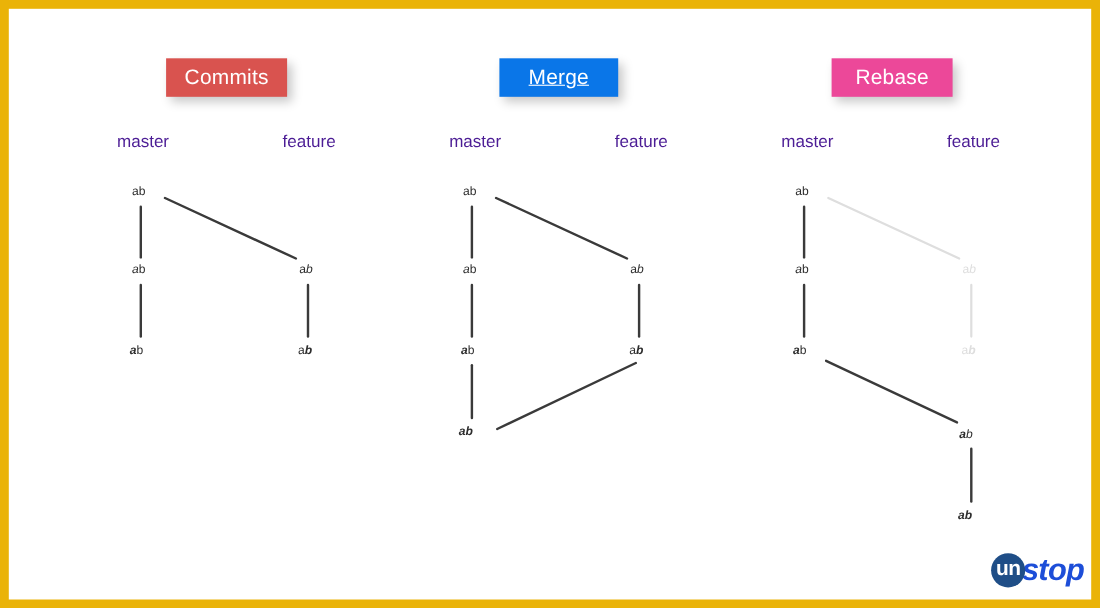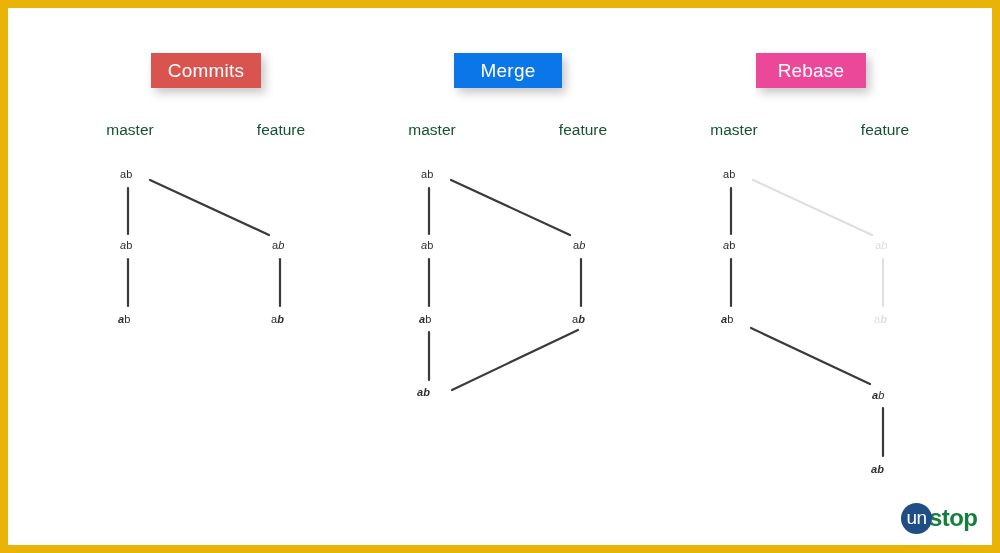--- a/index.html
+++ b/index.html
@@ -42,21 +42,21 @@
     white-space: nowrap;
   }
   .pill.commits { background: #d9534f; }
   .pill.merge   { background: #0a76e8; }
   .pill.rebase  { background: #ec4899; }
 
   
   .branch-label {
     position: absolute;
     font-size: 15.5px;
-    color: #14532d;
+    color: #4c1d95;
     white-space: nowrap;
     text-align: center;
   }
 
   
   .node {
     position: absolute;
     font-size: 11px;
     color: #2d2d2d;
     white-space: nowrap;
@@ -90,33 +90,34 @@
     border-radius: 50%;
     background: #1f4e87;
     display: flex;
     align-items: center;
     justify-content: center;
     z-index: 2;
   }
   .logo-mark span {
     color: #ffffff;
     font-size: 19px;
-    font-weight: normal;
+    font-weight: bold;
     letter-spacing: -0.5px;
     line-height: 1;
     padding-bottom: 2px;
   }
   .logo-word {
-    color: #15803d;
-    font-size: 24px;
+    color: #1d4ed8;
+    font-size: 28px;
     font-weight: bold;
     letter-spacing: -0.6px;
     line-height: 1;
     margin-left: -3px;
     padding-bottom: 2px;
+    font-style: italic;
   }
 </style>
 </head>
 <body>
 
 <div id="canvas">
   <div class="stage">
 
     <svg class="edges" id="edge-layer" viewBox="0 0 982 535" xmlns="http://www.w3.org/2000/svg">
         <line x1="120" y1="180" x2="120" y2="226" stroke="#3a3a3a" stroke-width="2.2" stroke-linecap="round"></line>
@@ -139,21 +140,21 @@
 
     <div id="overlay">
         <div class="pill commits" style="left: 143px; top: 45px; width: 110px;">Commits</div>
         <div class="branch-label" style="left: 90px; top: 113px; width: 64px;">master</div>
         <div class="branch-label" style="left: 241px; top: 113px; width: 64px;">feature</div>
         <div class="node" style="left: 112px; top: 161px;"><span class="p">a</span><span class="p">b</span></div>
         <div class="node" style="left: 112px; top: 232px;"><span class="i">a</span><span class="p">b</span></div>
         <div class="node" style="left: 110px; top: 306px;"><span class="b">a</span><span class="p">b</span></div>
         <div class="node" style="left: 264px; top: 232px;"><span class="p">a</span><span class="i">b</span></div>
         <div class="node" style="left: 263px; top: 306px;"><span class="p">a</span><span class="b">b</span></div>
-        <div class="pill merge" style="left: 446px; top: 45px; width: 108px;">Merge</div>
+        <div class="pill merge" style="left: 446px; top: 45px; width: 108px; text-decoration: underline;">Merge</div>
         <div class="branch-label" style="left: 392px; top: 113px; width: 64px;">master</div>
         <div class="branch-label" style="left: 543px; top: 113px; width: 64px;">feature</div>
         <div class="node" style="left: 413px; top: 161px;"><span class="p">a</span><span class="p">b</span></div>
         <div class="node" style="left: 413px; top: 232px;"><span class="i">a</span><span class="p">b</span></div>
         <div class="node" style="left: 411px; top: 306px;"><span class="b">a</span><span class="p">b</span></div>
         <div class="node" style="left: 409px; top: 379px;"><span class="b">a</span><span class="b">b</span></div>
         <div class="node" style="left: 565px; top: 232px;"><span class="p">a</span><span class="i">b</span></div>
         <div class="node" style="left: 564px; top: 306px;"><span class="p">a</span><span class="b">b</span></div>
         <div class="pill rebase" style="left: 748px; top: 45px; width: 110px;">Rebase</div>
         <div class="branch-label" style="left: 694px; top: 113px; width: 64px;">master</div>

